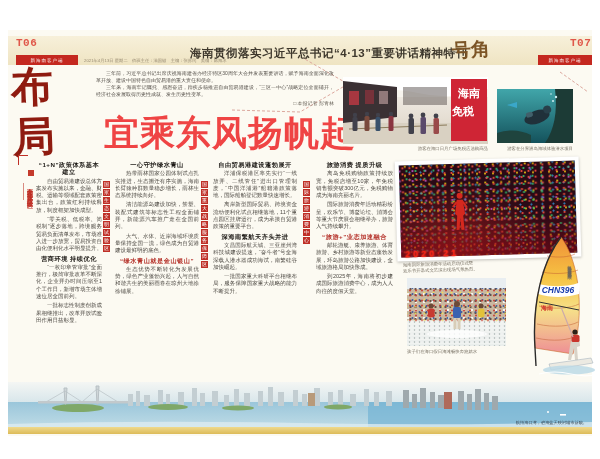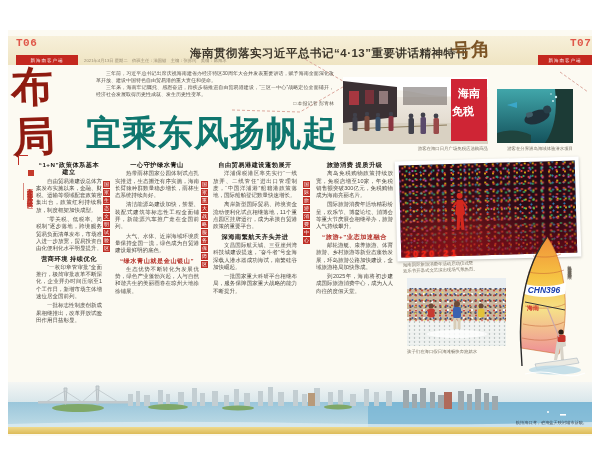--- a/index.html
+++ b/index.html
@@ -19,21 +19,21 @@
   
   .masthead{position:absolute;left:12px;top:62px;width:40px;height:110px;font-family:"DejaVu Serif",serif;
     font-weight:bold;color:#8f1b10;font-size:42px;line-height:50px;text-align:center;transform:rotate(-2deg);}
   .seal{position:absolute;left:28px;top:170px;width:6px;height:6px;background:#c43a2c;}
 
   
   .lead{position:absolute;left:96px;top:70px;width:238px;font-size:5px;line-height:7px;color:#55504a;text-align:justify;}
   .lead p{margin:0;text-indent:2em;}
   .lead .byline{text-align:right;text-indent:0;margin-top:2px;color:#6b655c;}
 
-  .headline{position:absolute;left:86px;top:110px;width:270px;font-size:35px;font-weight:900;color:#0f766e;letter-spacing:1px;white-space:nowrap;}
+  .headline{position:absolute;left:86px;top:110px;width:270px;font-size:35px;font-weight:900;color:#ef4444;letter-spacing:1px;white-space:nowrap;text-align:right;}
 
   
   .decor-svg{position:absolute;left:0;top:0;width:600px;height:459px;pointer-events:none;}
 
   
   .photo{position:absolute;overflow:hidden;}
   .caption{position:absolute;font-size:4.4px;color:#7b7467;line-height:5.5px;}
   .cap-r{text-align:right;}
 
   .mall{left:343px;top:77px;width:145px;height:67px;background:linear-gradient(#f3efe8 15%,#e6dfd4 60%,#d7cec0);}
@@ -68,21 +68,21 @@
       radial-gradient(circle, rgba(60,90,160,.9) .7px, transparent 1.3px),
       radial-gradient(circle, rgba(240,220,90,.9) .7px, transparent 1.3px),
       radial-gradient(circle, rgba(90,70,60,.9) .8px, transparent 1.4px),
       radial-gradient(circle, rgba(250,250,250,.9) .7px, transparent 1.3px);
     background-size:6px 5px,7px 6px,9px 7px,5px 6px,8px 8px;
     background-position:0 0,2px 3px,4px 1px,1px 4px,5px 2px;}
   .beach .foam{position:absolute;left:0;bottom:0;width:99px;height:26px;
     background:radial-gradient(circle, rgba(170,180,178,.7) .6px, transparent 1.2px),linear-gradient(rgba(255,255,255,.2),#f2f4f2);
     background-size:5px 4px;}
 
-  .windsurf{position:absolute;left:495px;top:234px;width:90px;height:156px;z-index:6;}
+  .windsurf{position:absolute;left:509px;top:234px;width:90px;height:156px;z-index:6;}
   .vert-cap{position:absolute;left:567px;top:262px;height:100px;writing-mode:vertical-rl;
     font-size:4.2px;color:#6d675d;letter-spacing:.5px;z-index:7;}
 
   
   .col{position:absolute;top:159px;height:226px;font-size:5.5px;line-height:7.3px;color:#4e4a44;text-align:justify;overflow:hidden;}
   .col p{margin:0 0 2px;text-indent:2em;}
   .col h4{margin:2px 0 2px;font-size:6.2px;color:#1d1a16;text-align:center;letter-spacing:.5px;}
   .col h4.red{color:#b5322a;}
   .vlabel-text{position:absolute;left:23px;top:183px;writing-mode:vertical-rl;color:#bf2f26;
     font-size:6px;font-weight:bold;letter-spacing:1.5px;border-left:.5px solid #d98a80;padding-left:1px;}

